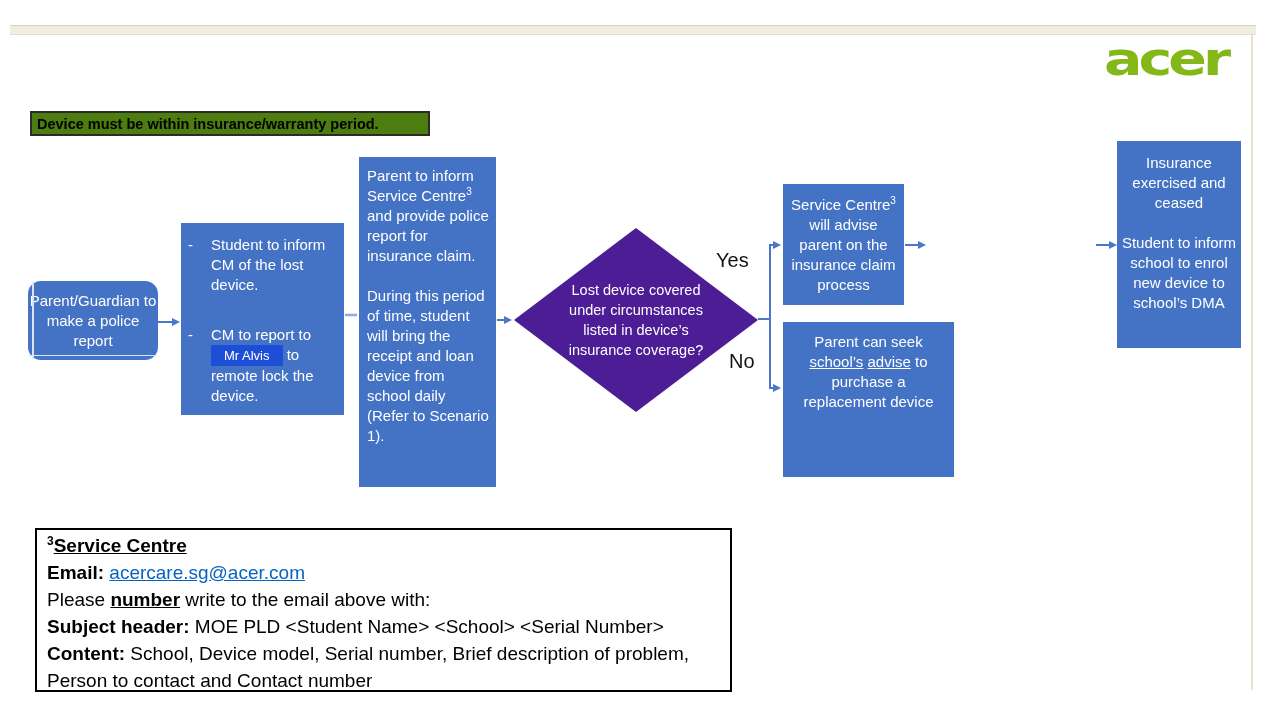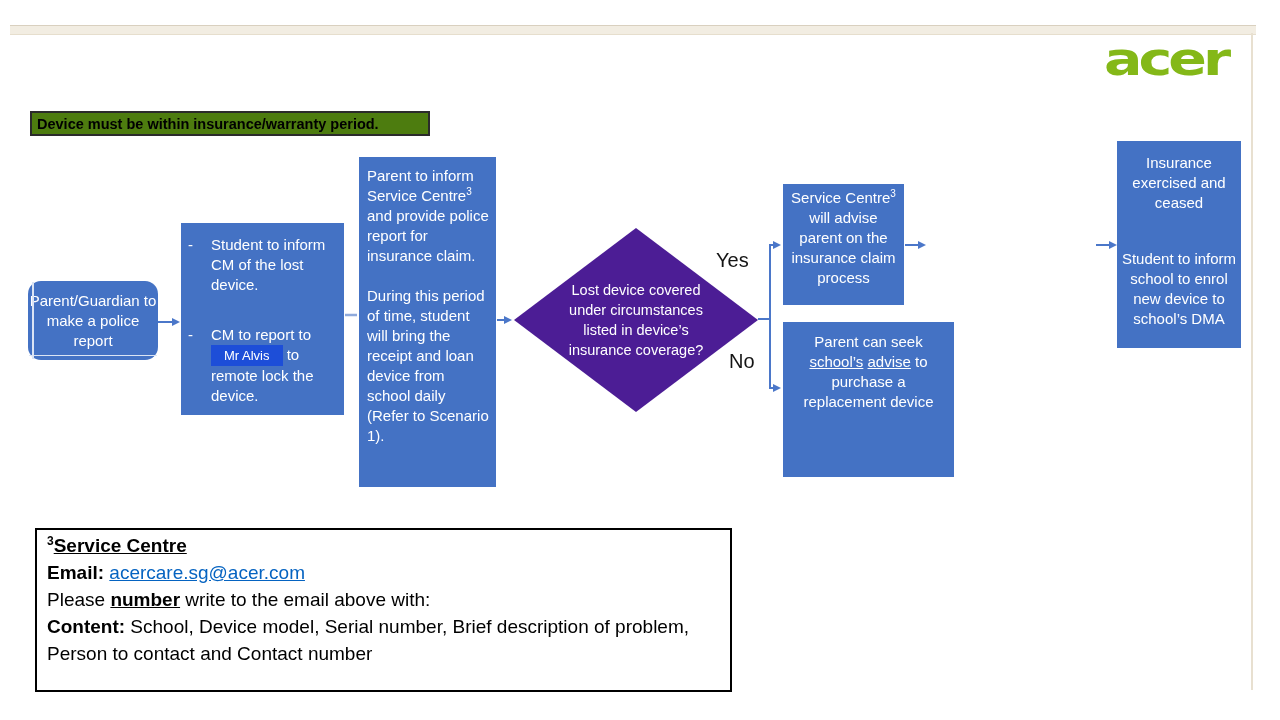--- a/index.html
+++ b/index.html
@@ -29,24 +29,24 @@
   .dash{width:23px;flex:none;padding-left:2px;}
   .brow2{margin-top:30px;}
   .tag{display:inline-block;background:#1d4ed8;padding:1px 13px;font-size:13px;line-height:19px;}
   .box3{left:359px;top:157px;width:137px;height:330px;padding:9px 5px 0 8px;}
   .box3 p, .boxI p{margin:0;}
   .box3 p + p{margin-top:20px;}
   .diamond{position:absolute;left:514px;top:228px;width:244px;height:184px;background:#4c1d95;
     clip-path:polygon(50% 0,100% 50%,50% 100%,0 50%);display:flex;align-items:center;justify-content:center;
     color:#fff;text-align:center;font-size:14.5px;line-height:20px;}
   .dtxt{width:160px;}
-  .boxY{left:783px;top:184px;width:121px;height:121px;display:flex;align-items:flex-start;justify-content:center;text-align:center;padding:4px;}
+  .boxY{left:783px;top:184px;width:121px;height:121px;display:flex;align-items:center;justify-content:center;text-align:center;padding:4px;}
   .boxM{left:930px;top:184px;width:165px;height:124px;display:flex;align-items:center;justify-content:center;text-align:center;padding:4px;}
   .boxI{left:1117px;top:141px;width:124px;height:207px;text-align:center;padding:12px 2px 0 2px;}
-  .boxI p + p{margin-top:36px;}
+  .boxI p + p{margin-top:20px;}
   .boxN{left:783px;top:322px;width:171px;height:155px;text-align:center;padding:10px 6px 0 6px;}
   .u-w{text-decoration:underline;}
   .lbl{position:absolute;color:#141414;font-size:20px;font-weight:500;}
   .yes{left:716px;top:249px;}
   .no{left:729px;top:350px;}
   
   .arrows{position:absolute;left:0;top:0;width:1280px;height:720px;pointer-events:none;}
   .ar{stroke:#4b77c9;stroke-width:2;fill:none;marker-end:url(#ah);}
   .ln{stroke:#4b77c9;stroke-width:2;fill:none;}
   .lt{stroke:#8faadc;stroke-width:2.5;fill:none;}
@@ -125,16 +125,17 @@
   </div>
 
   <div class="bbox boxN">
     <span>Parent can seek </span><span class="u-w">school’s</span><span> </span><span class="u-w">advise</span><span> to purchase a replacement  device</span>
   </div>
 
   <div class="footer">
     <div><sup>3</sup><span class="b u">Service Centre</span></div>
     <div><span class="b">Email: </span><a class="link">acercare.sg@acer.com</a></div>
     <div><span>Please </span><span class="b u">number</span><span> write to the email above with:</span></div>
+    <div><span class="b">Subject header:</span><span> MOE PLD &lt;Student Name&gt; &lt;School&gt; &lt;Serial Number&gt;</span></div>
     <div><span class="b">Content:</span><span> School, Device model, Serial number, Brief description of problem, Person to contact and Contact number</span></div>
   </div>
 
 </div>
 
 </body></html>

